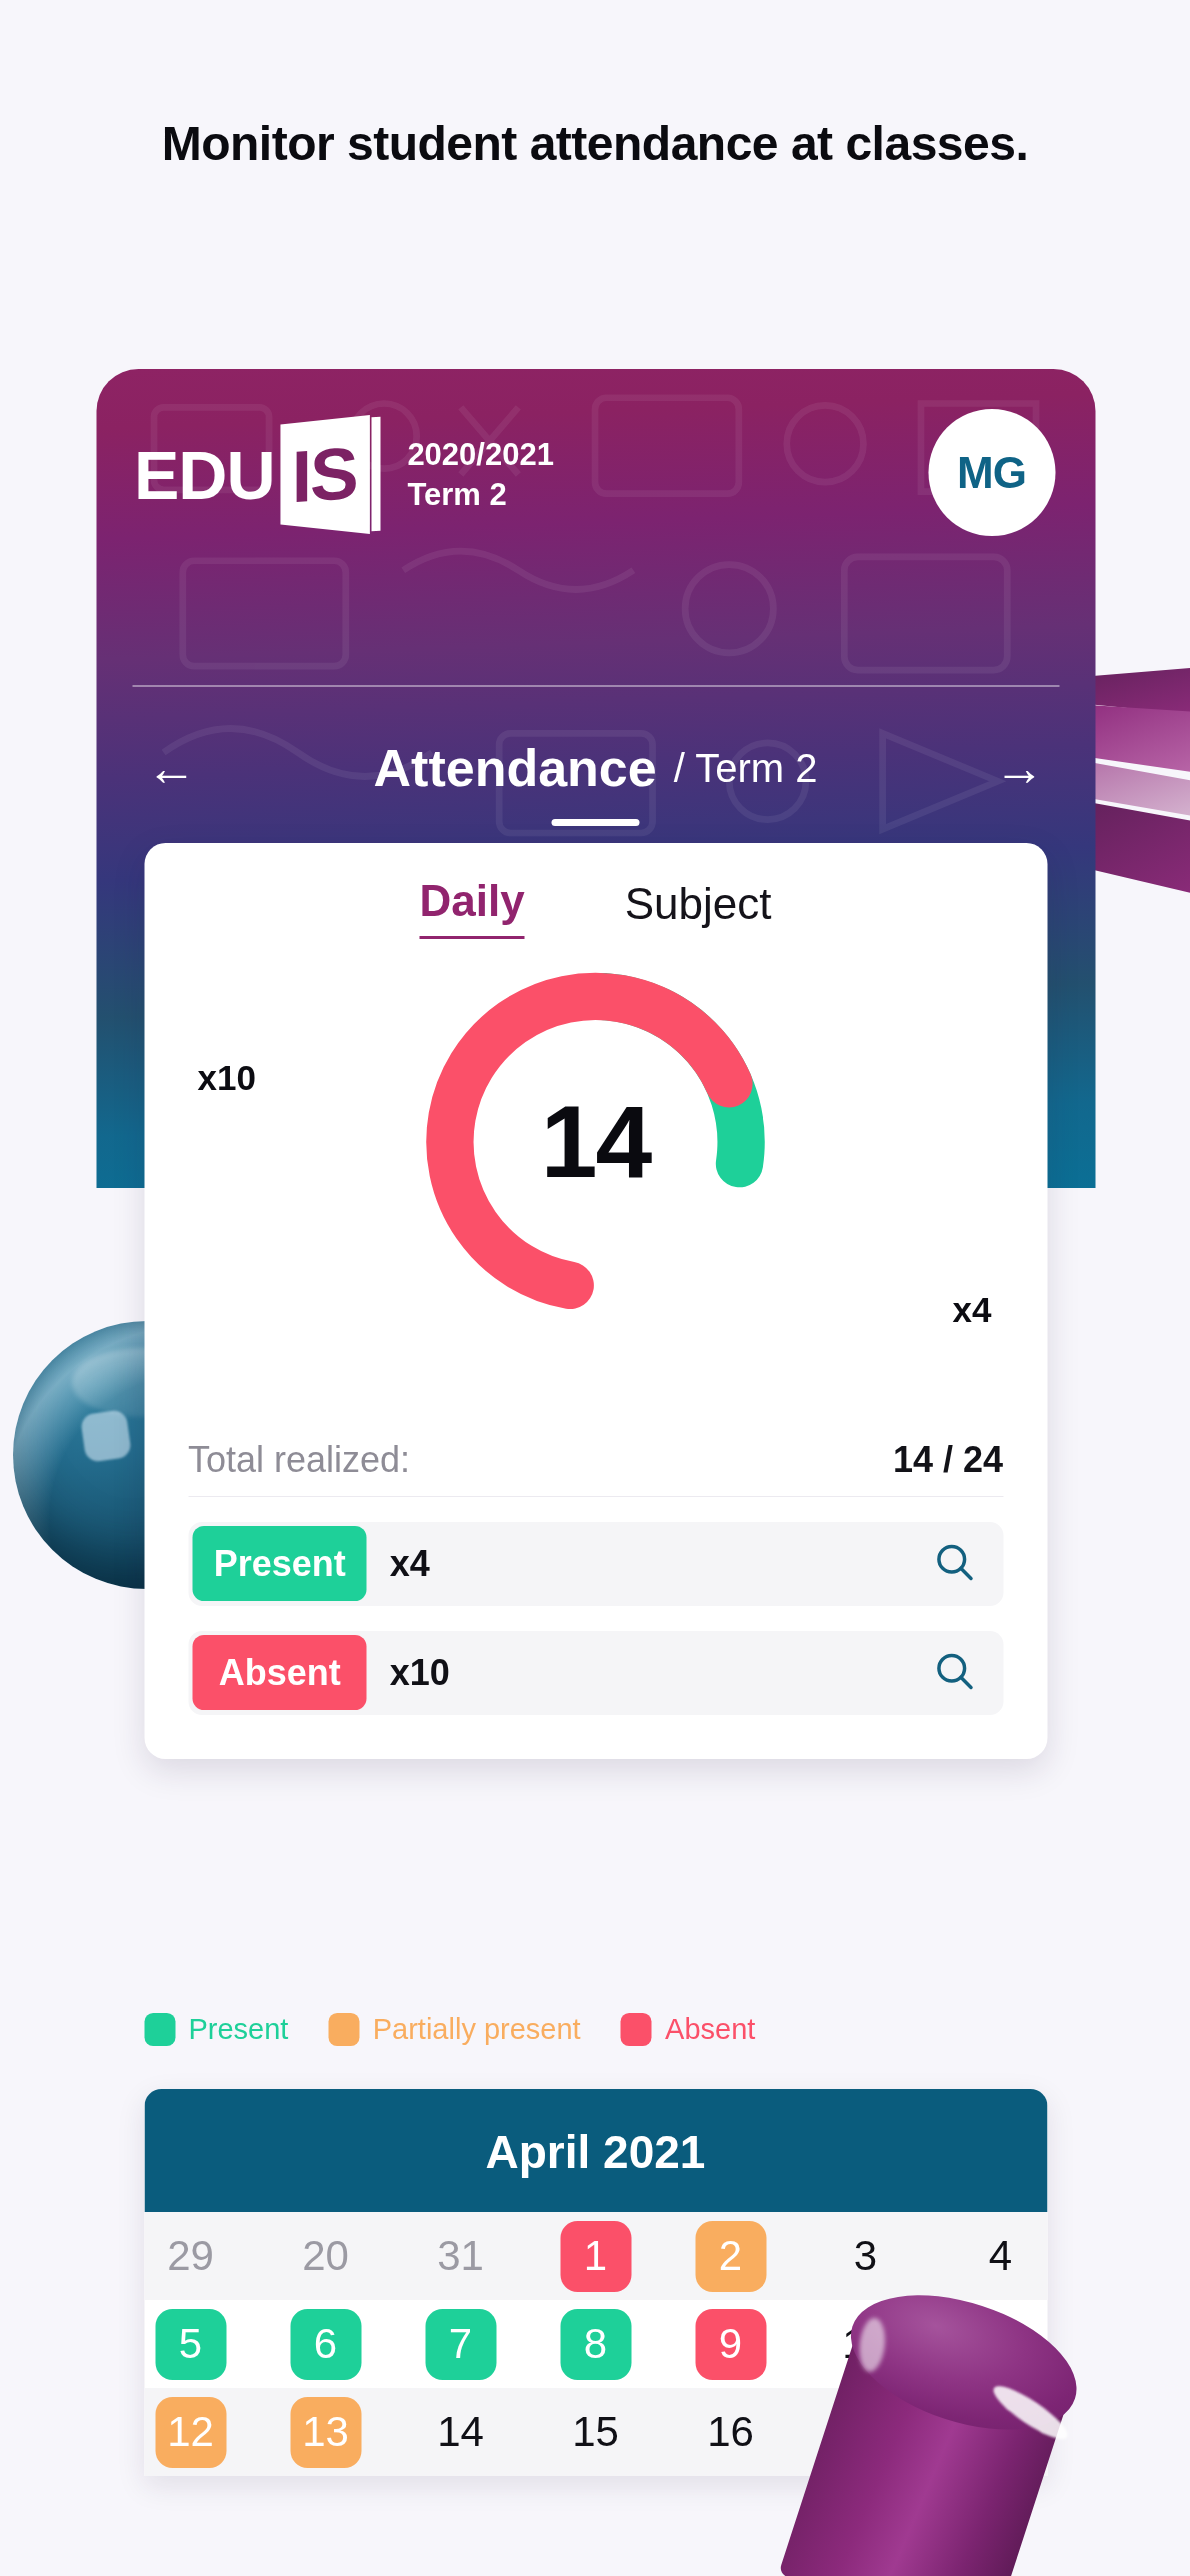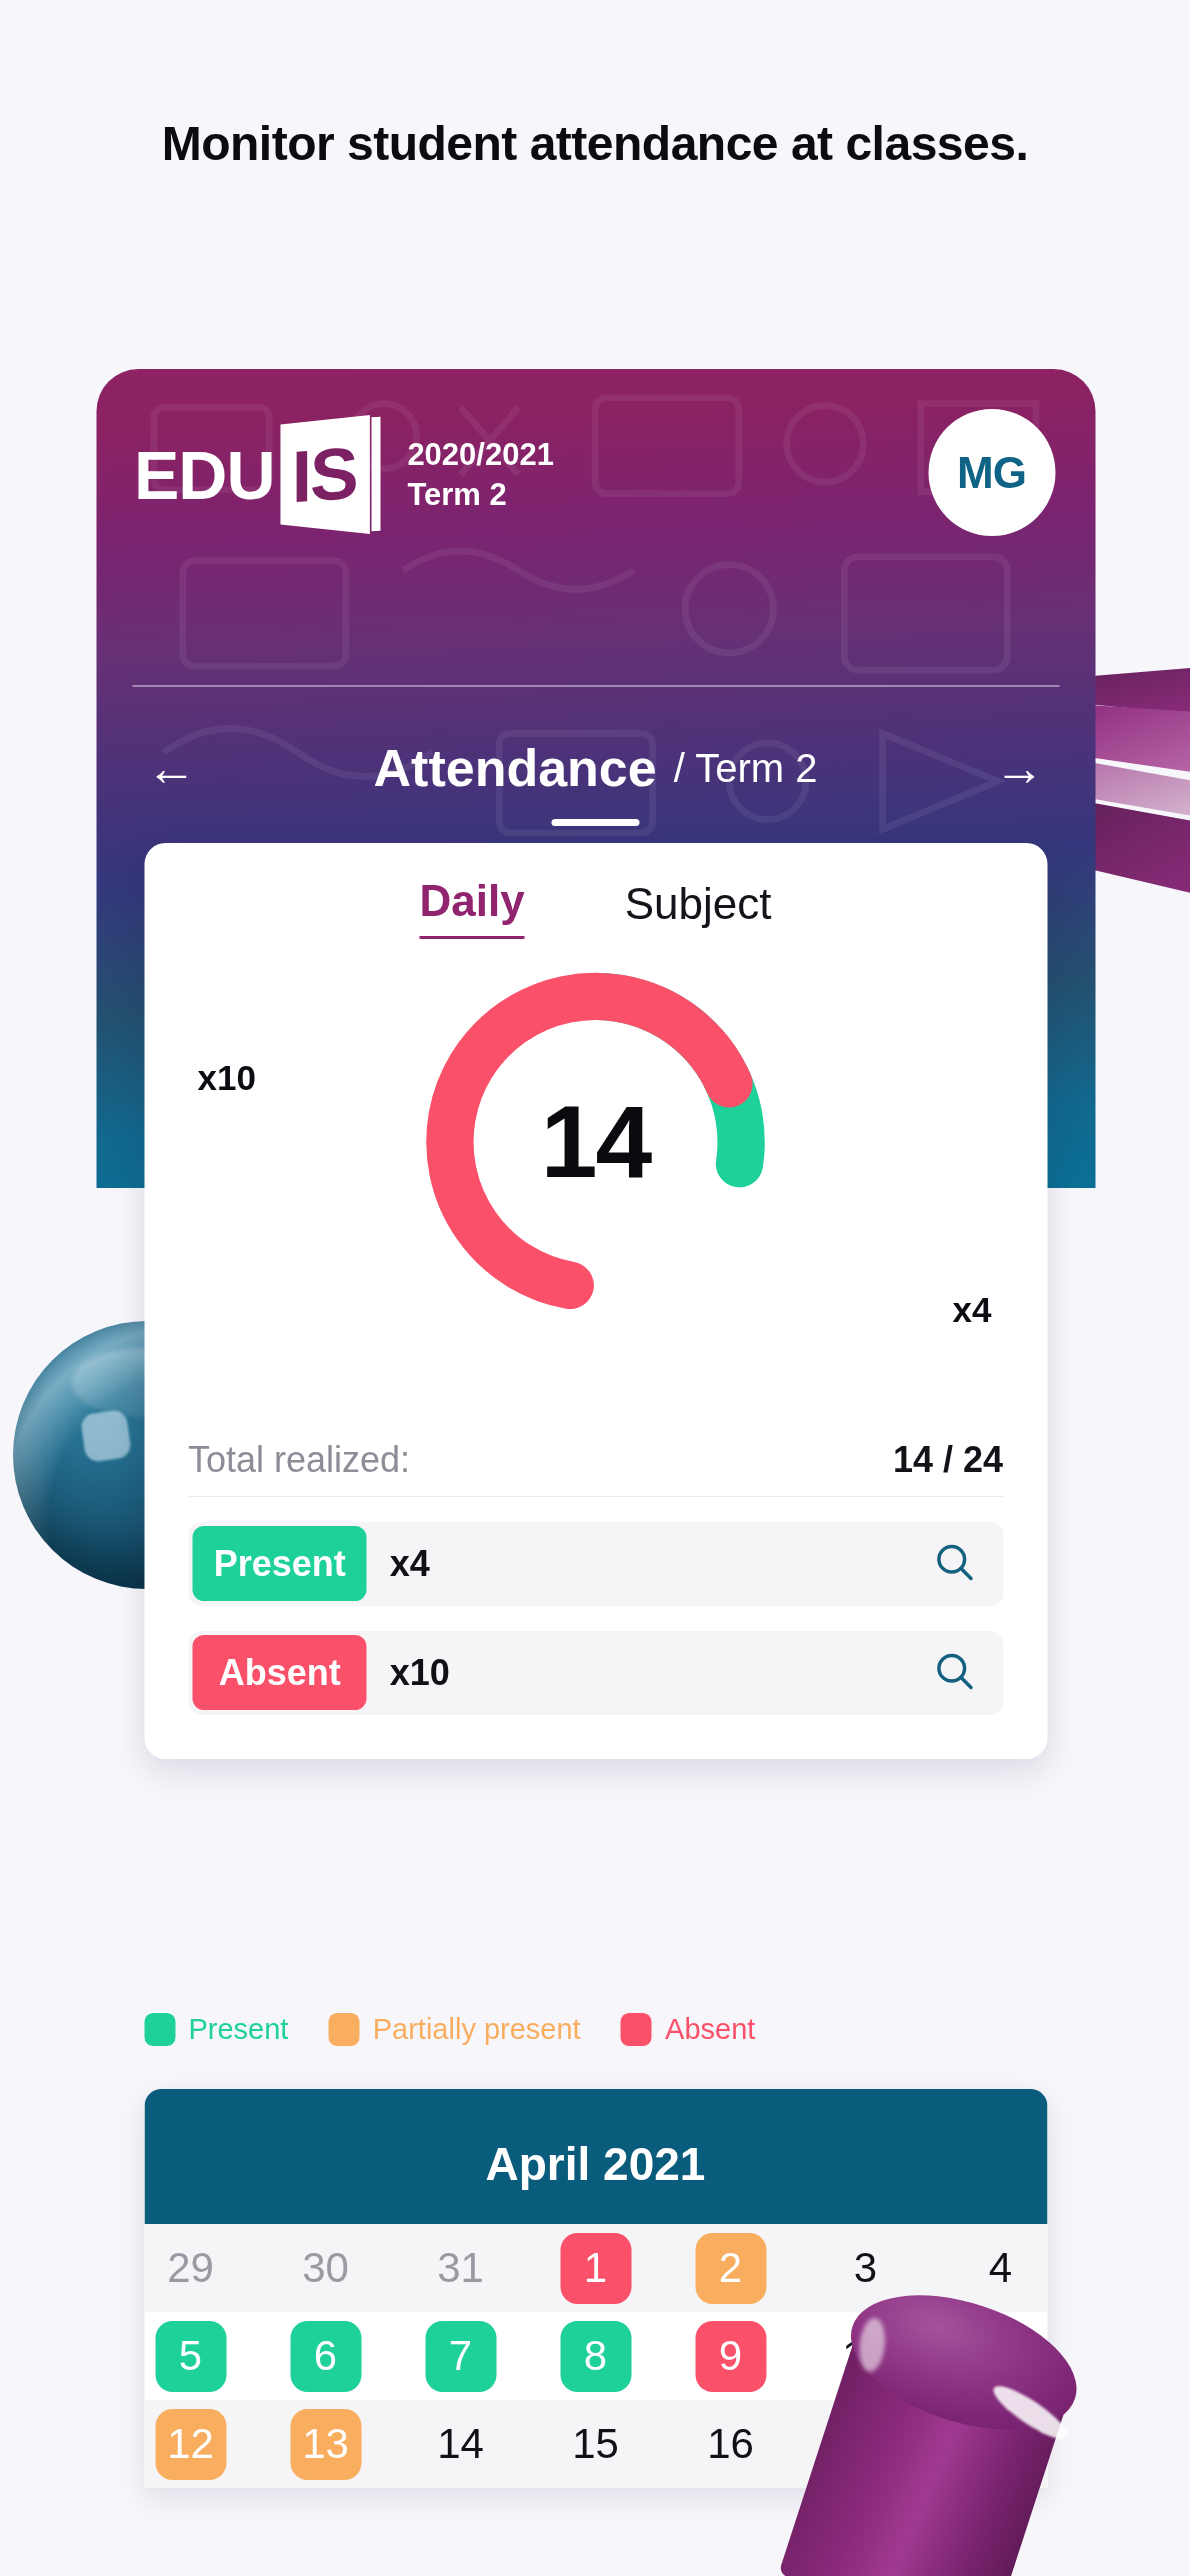--- a/index.html
+++ b/index.html
@@ -320,21 +320,21 @@
     overflow:hidden;
     background:#ffffff;
     box-shadow:0 9.6px 29px rgba(40,20,60,0.10);
   }
   .cal-header{
     background:#0a5c7d;
     color:#ffffff;
     font-size:46px;
     font-weight:bold;
     text-align:center;
-    padding:48px 0 33px;
+    padding:36px 0 33px;
   }
   .cal-weekdays{
     display:grid;
     grid-template-columns:repeat(7,1fr);
     padding:27px 0 21px;
     background:#ffffff;
   }
   .cal-wd{
     text-align:center;
     font-size:29px;
@@ -563,21 +563,21 @@
 
     <div class="calendar">
       <div class="cal-header">April 2021</div>
 
 
       <div class="cal-row alt">
         <span class="cal-cell">
             <span class="day muted">29</span>
           </span>
         <span class="cal-cell">
-            <span class="day muted">30</span>
+            <span class="day muted">20</span>
           </span>
         <span class="cal-cell">
             <span class="day muted">31</span>
           </span>
         <span class="cal-cell">
             <span class="day red">1</span>
           </span>
         <span class="cal-cell">
             <span class="day orange">2</span>
           </span>

